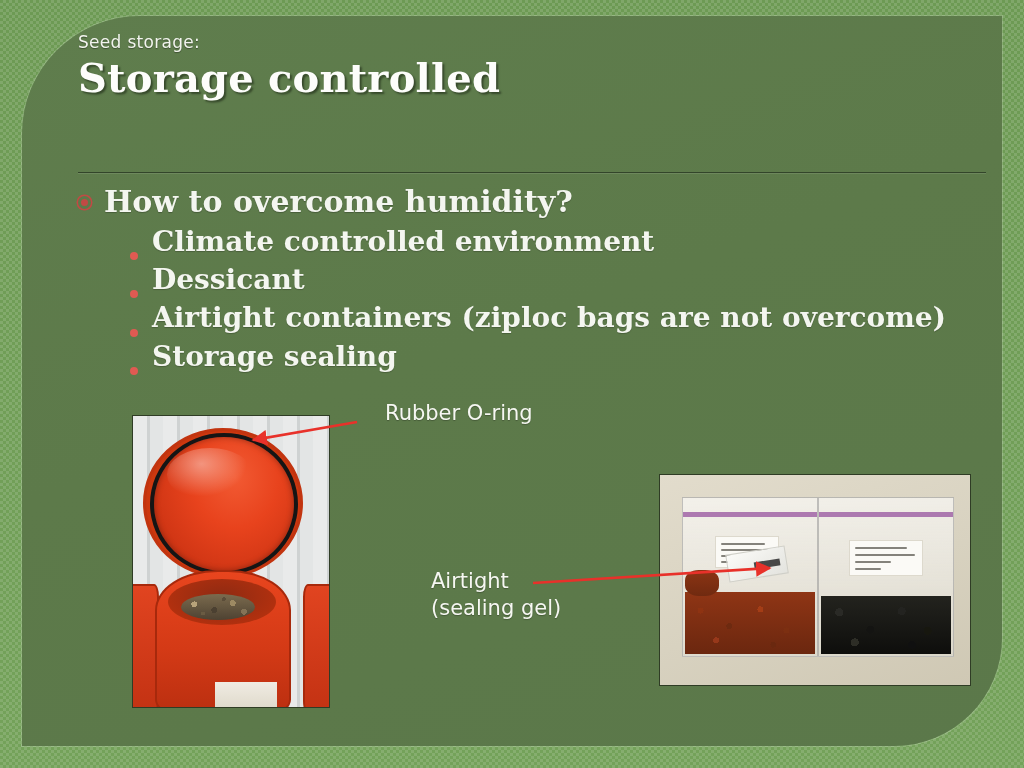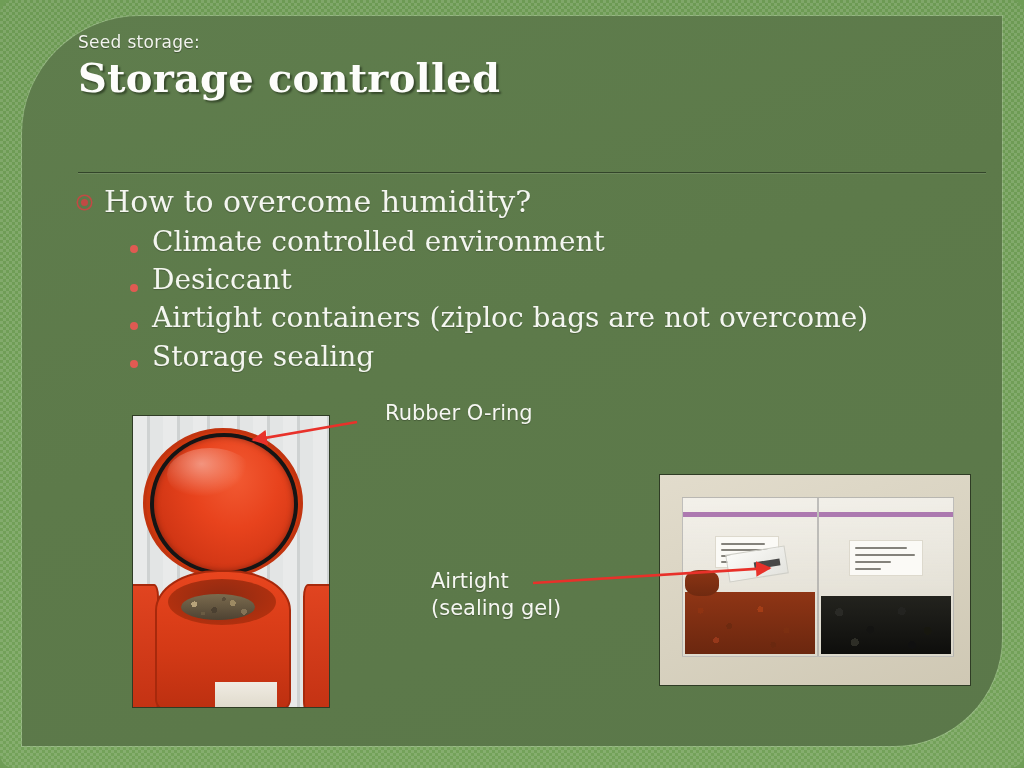--- a/index.html
+++ b/index.html
@@ -11,21 +11,20 @@
   
   #slide{
     position:relative;width:1024px;height:768px;
     background-color:#71a058;
     background-image:
       linear-gradient(45deg, rgba(255,255,255,.13) 25%, transparent 25%, transparent 75%, rgba(255,255,255,.13) 75%),
       linear-gradient(45deg, rgba(255,255,255,.13) 25%, transparent 25%, transparent 75%, rgba(255,255,255,.13) 75%),
       linear-gradient(0deg,#74a25a,#6d9a54);
     background-size:6px 6px,6px 6px,100% 100%;
     background-position:0 0,3px 3px,0 0;
-    border-radius:14px;
   }
   
   #panel{
     position:absolute;left:22px;top:16px;right:22px;bottom:22px;
     background:linear-gradient(160deg,#5f7d4d 0%,#5d7a4a 45%,#5b784a 100%);
     border-top-left-radius:118px;
     border-bottom-right-radius:108px;
     box-shadow:0 0 0 1px rgba(255,255,255,.18);
   }
   
@@ -40,34 +39,34 @@
     font-weight:bold;font-size:40px;line-height:1.12;
     color:#fdfdfb;margin-top:4px;letter-spacing:.2px;
     text-shadow:2px 2px 2px rgba(20,30,14,.55);
   }
   .rule{
     position:absolute;left:56px;top:156px;width:908px;height:0;
     border-top:1.6px solid #33452a;
     box-shadow:0 1px 0 rgba(255,255,255,.10);
   }
   
-  #bullets{position:absolute;left:56px;top:168px;right:30px;}
+  #bullets{position:absolute;left:56px;top:168px;right:30px;font-weight:bold;}
   .l1{display:flex;align-items:flex-start;gap:13px;margin:0 0 3px 0;}
   .l1 .mk{
     flex:0 0 auto;width:13px;height:13px;margin-top:12px;border-radius:50%;
     background:#c14a44;
     box-shadow:inset 0 0 0 3px #5d7a4a, 0 0 0 1.5px #c14a44;
   }
   .l1 .tx{
     font-family:"DejaVu Serif", serif;
     font-size:30px;color:#f4f6f0;line-height:1.22;
     text-shadow:0 1px 1px rgba(0,0,0,.25);
   }
   .sublist{margin:2px 0 0 52px;}
-  .l2{display:flex;align-items:center;gap:14px;margin:0 0 2px 0;}
+  .l2{display:flex;align-items:flex-end;gap:14px;margin:0 0 2px 0;}
   .l2 .mk{
     flex:0 0 auto;width:8px;height:8px;margin-top:15px;border-radius:50%;
     background:#e05a52;
   }
   .l2 .tx{
     font-family:"DejaVu Serif", serif;
     font-size:28px;color:#f4f6f0;line-height:1.30;
     text-shadow:0 1px 1px rgba(0,0,0,.22);
   }
   
@@ -205,21 +204,21 @@
         <span class="mk"></span>
         <span class="tx">How to overcome humidity?</span>
       </div>
       <div class="sublist">
         <div class="l2">
           <span class="mk"></span>
           <span class="tx">Climate controlled environment</span>
         </div>
         <div class="l2">
           <span class="mk"></span>
-          <span class="tx">Desiccant</span>
+          <span class="tx">Dessicant</span>
         </div>
         <div class="l2">
           <span class="mk"></span>
           <span class="tx">Airtight containers (ziploc bags are not overcome)</span>
         </div>
         <div class="l2">
           <span class="mk"></span>
           <span class="tx">Storage sealing</span>
         </div>
       </div>

